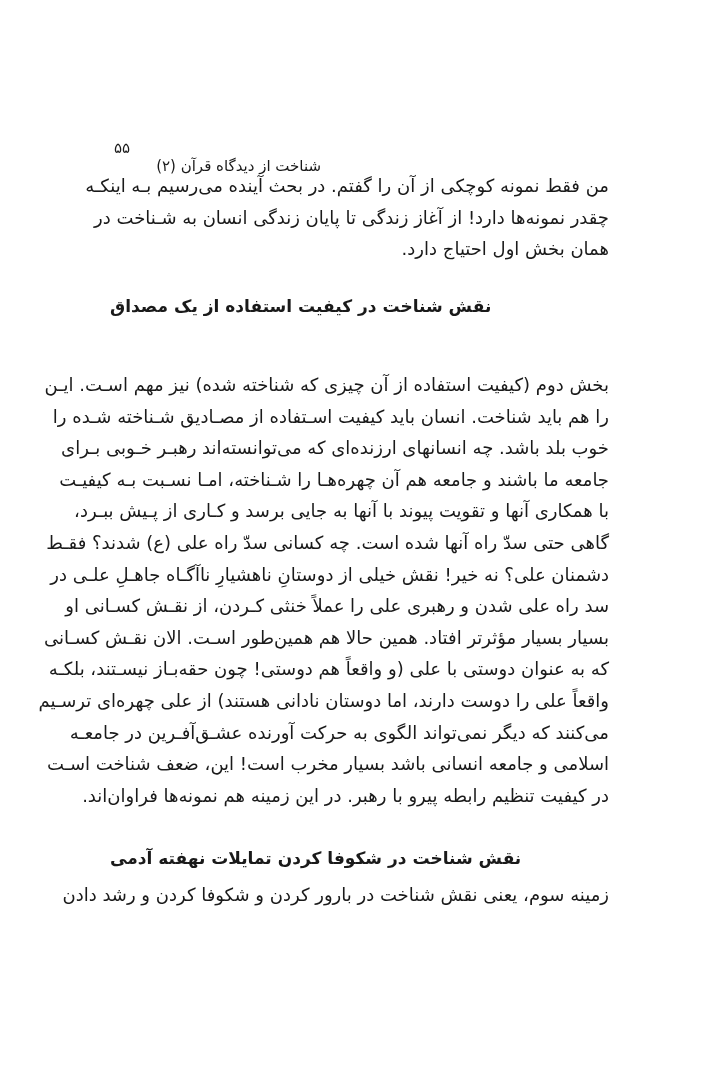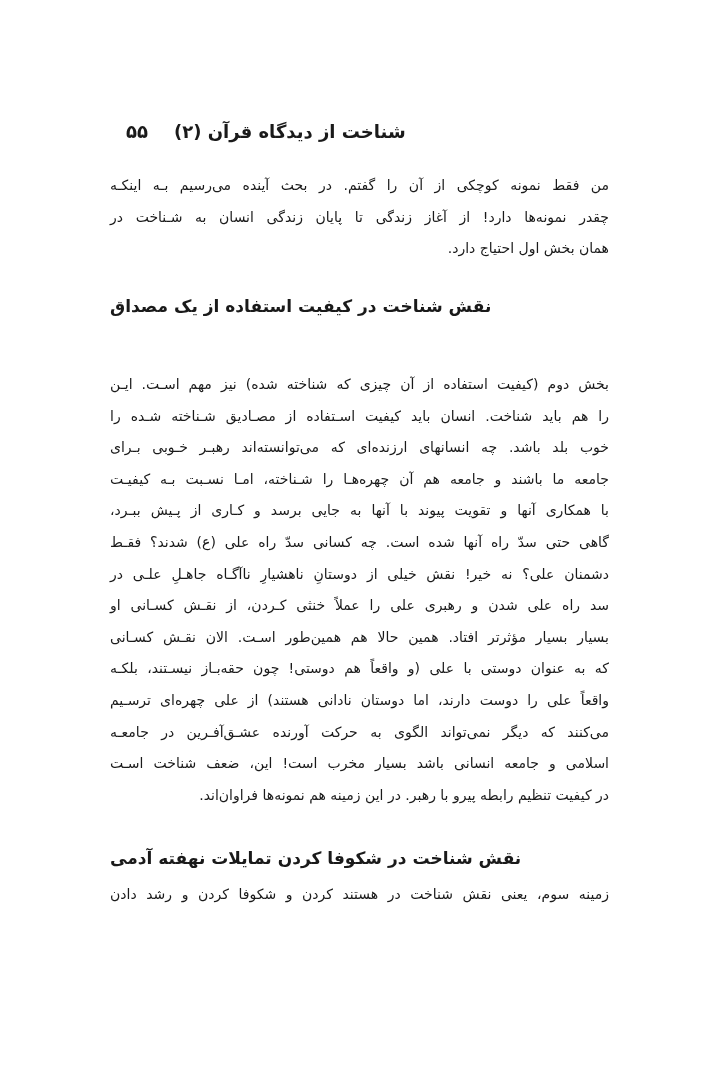--- a/index.html
+++ b/index.html
@@ -2,29 +2,29 @@
 <html><head>
   <meta charset="utf-8">
   <style>
     html, body { margin: 0; padding: 0; background: #ffffff; }
     body {
       width: 708px; height: 1065px; position: relative; overflow: hidden;
       font-family: "DejaVu Sans", sans-serif; color: #1a1a1a;
     }
     .page { position: absolute; left: 110px; top: 0; width: 499px; height: 1065px; direction: rtl; }
     .running-head {
-      position: absolute; top: 121px; left: 12px; width: 499px;
+      position: absolute; top: 121px; left: 0; width: 499px;
       direction: ltr; display: flex; justify-content: flex-start; align-items: center;
-      font-weight: bold; font-size: 18px;
+      font-weight: normal; font-size: 15px;
     }
     .running-head .folio { margin-left: 4px; }
-    .running-head .title { margin-left: 26px; direction: rtl; }
+    .running-head .title { margin-left: 26px; direction: rtl; margin-top: 36px; }
     .para {
       position: absolute; left: 0; width: 499px; text-align: justify; text-align-last: right;
-      font-size: 14px; line-height: 31.6px;
+      font-size: 18px; line-height: 31.6px;
     }
     .para .line { display: block; white-space: nowrap; text-align: justify; text-align-last: justify; height: 31.6px; }
     .para .line.last { text-align-last: right; }
     .heading {
       position: absolute; left: 0; width: 499px; text-align: left;
       font-weight: bold; font-size: 17px; line-height: 26px;
     }
     #p1 { top: 170px; }
     #h1 { top: 293px; }
     #p2 { top: 325px; margin-top: 44px; }
@@ -61,15 +61,15 @@
     <span class="line">که به عنوان دوستی با علی (و واقعاً هم دوستی! چون حقه‌بـاز نیسـتند، بلکـه</span>
     <span class="line">واقعاً علی را دوست دارند، اما دوستان نادانی هستند) از علی چهره‌ای ترسـیم</span>
     <span class="line">می‌کنند که دیگر نمی‌تواند الگوی به حرکت آورنده عشـق‌آفـرین در جامعـه</span>
     <span class="line">اسلامی و جامعه انسانی باشد بسیار مخرب است! این، ضعف شناخت اسـت</span>
     <span class="line last">در کیفیت تنظیم رابطه پیرو با رهبر. در این زمینه هم نمونه‌ها فراوان‌اند.</span>
   </div>
 
   <div class="heading" id="h2">نقش شناخت در شکوفا کردن تمایلات نهفته آدمی</div>
 
   <div class="para" id="p3">
-    <span class="line">زمینه سوم، یعنی نقش شناخت در هستند کردن و شکوفا کردن و رشد دادن</span>
+    <span class="line">زمینه سوم، یعنی نقش شناخت در بارور کردن و شکوفا کردن و رشد دادن</span>
   </div>
 </div>
 
 </body></html>

